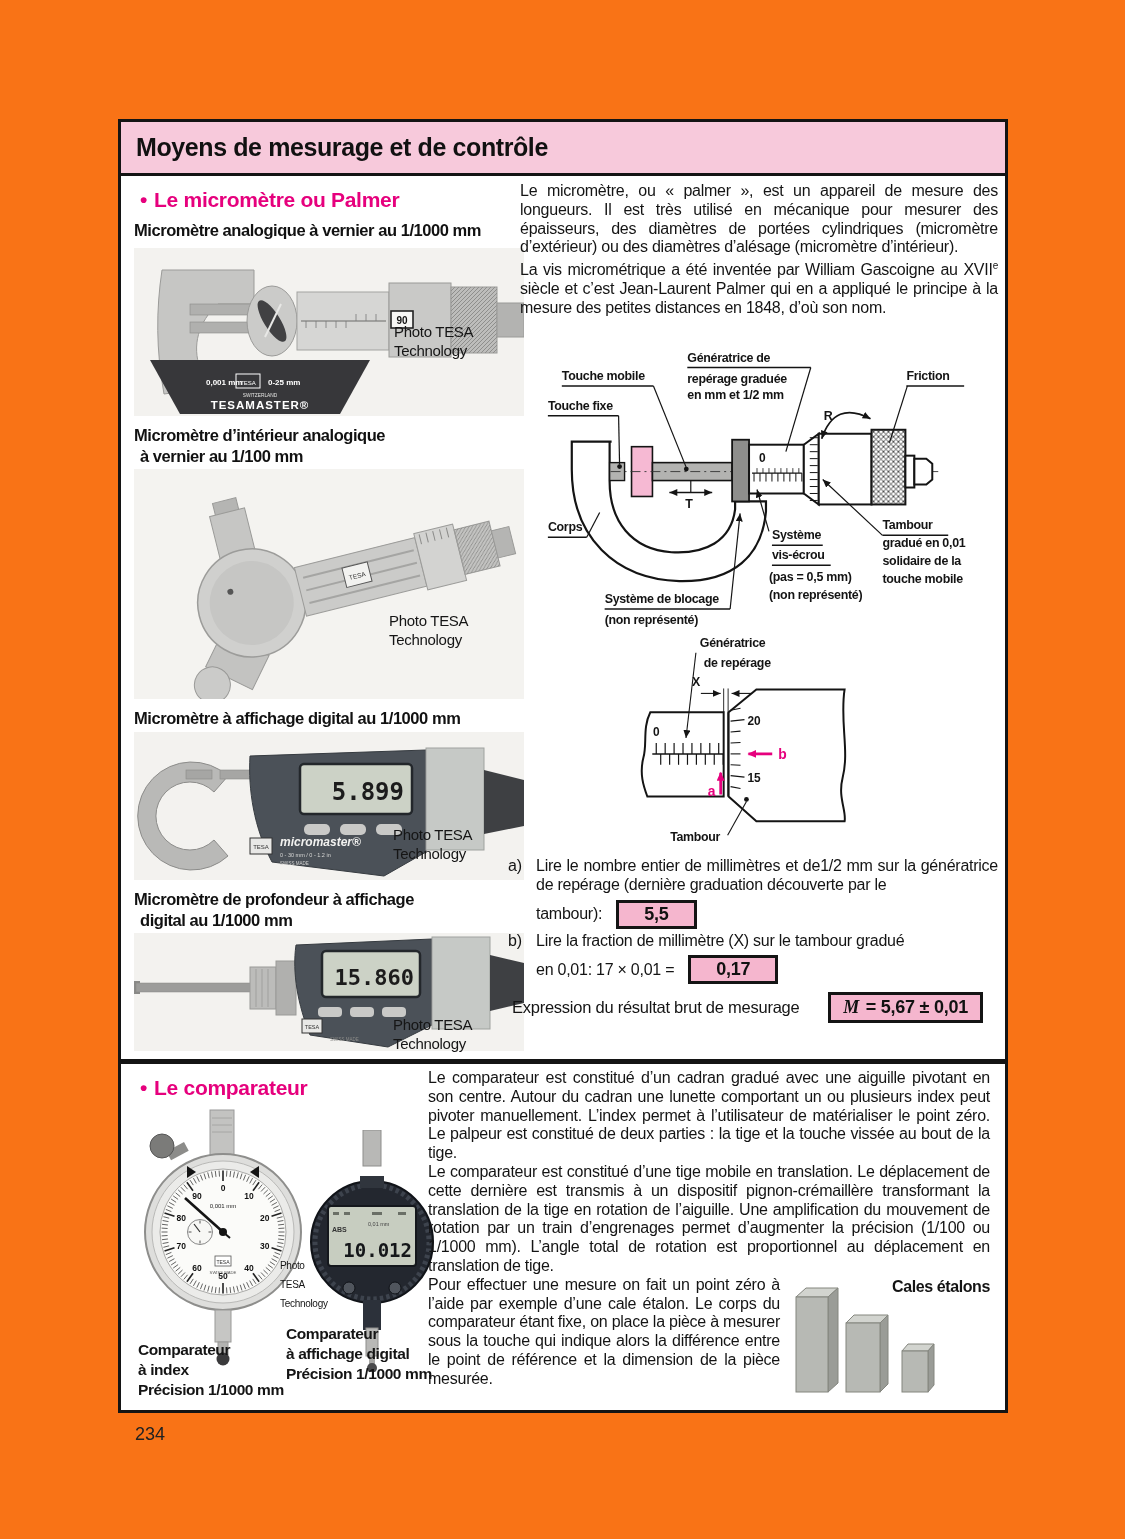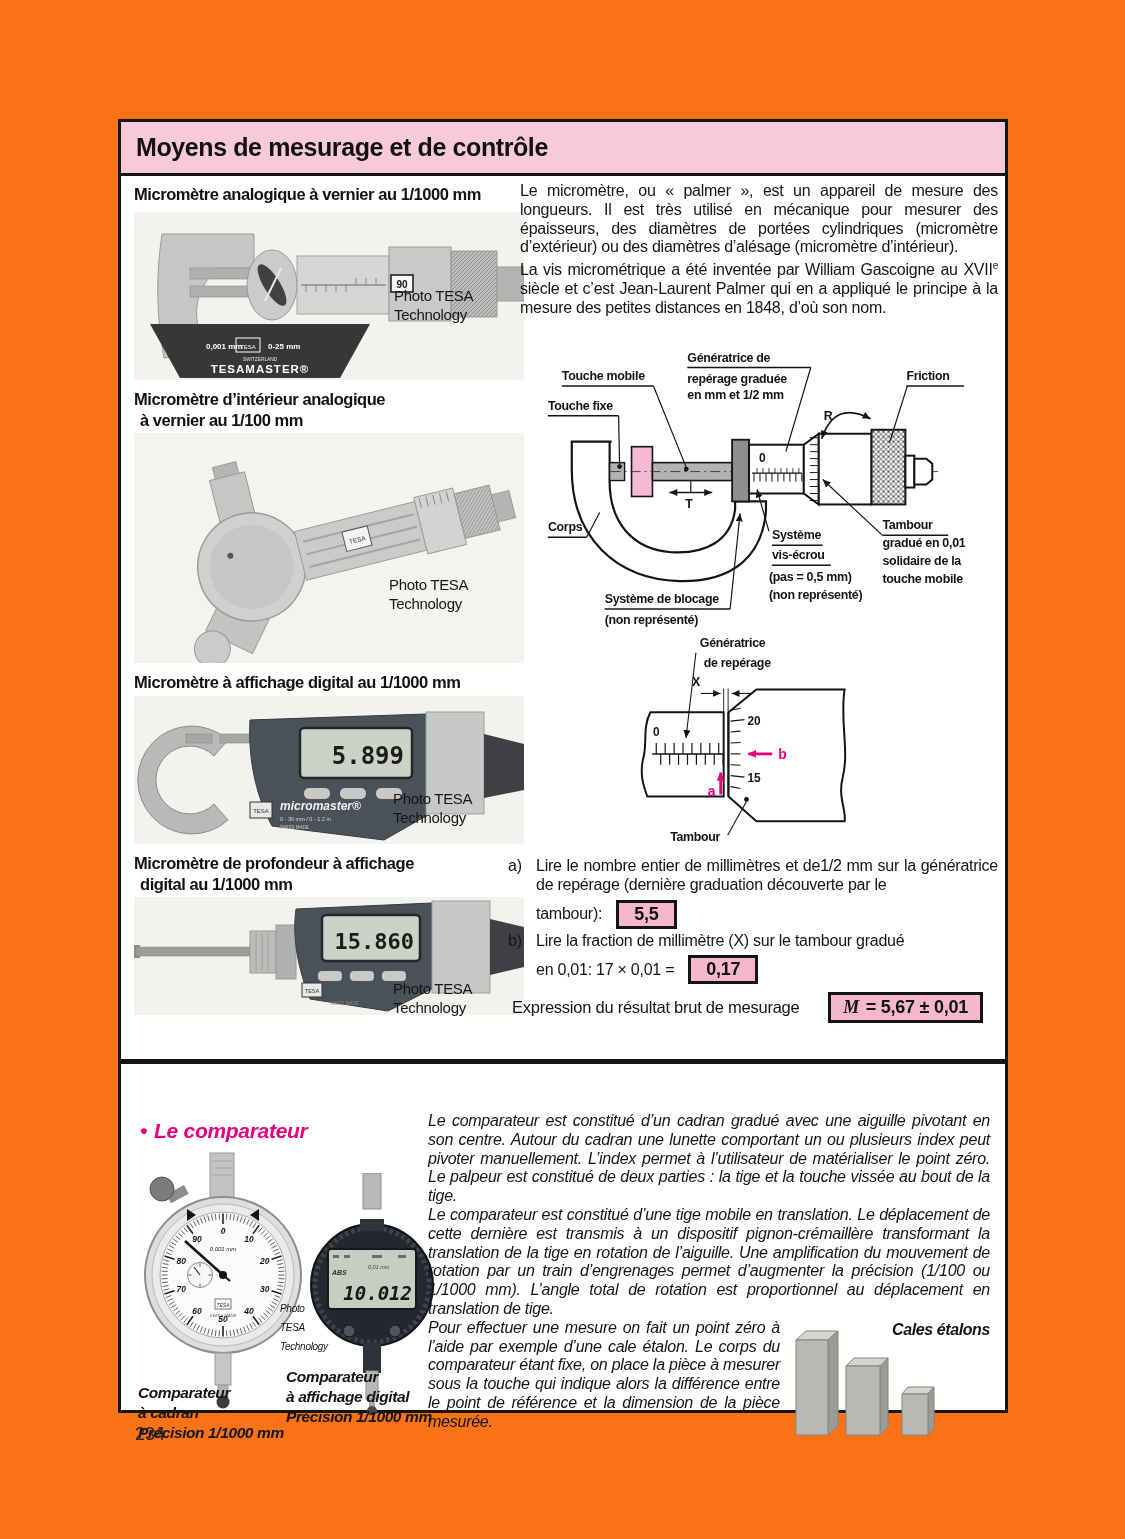--- a/index.html
+++ b/index.html
@@ -6,21 +6,21 @@
   .page{position:relative;width:1125px;height:1539px;background:#f97316;overflow:hidden;
         font-family:"Liberation Sans",sans-serif;color:#141414;}
   .content-box{position:absolute;left:118px;top:119px;width:890px;height:1294px;
         border:3px solid #141414;background:#fff;box-sizing:border-box;}
   .banner{position:absolute;top:0;left:0;right:0;height:54px;background:#f7c9db;
         border-bottom:3px solid #141414;display:flex;align-items:center;
         padding-left:15px;box-sizing:border-box;}
   .banner-title{font-size:25px;font-weight:bold;letter-spacing:-0.4px;color:#111;}
   .sec1{position:absolute;top:54px;left:0;width:100%;height:883px;}
   .hr-div{position:absolute;top:937px;left:0;width:100%;height:5px;background:#141414;}
-  .sec2{position:absolute;top:985px;left:0;width:100%;height:346px;overflow:hidden;font-style:italic;}
+  .sec2{position:absolute;top:942px;left:0;width:100%;height:346px;overflow:hidden;}
   .colL{position:absolute;left:13px;top:0;width:392px;}
   .colR{position:absolute;left:399px;top:0;width:478px;}
   .mag{margin:12px 0 0 6px;font-size:21px;font-weight:bold;color:#e6007d;letter-spacing:-0.3px;}
   .mag .blt{margin-right:7px;}
   .cap{font-weight:bold;font-size:16.5px;line-height:21px;letter-spacing:-0.45px;color:#111;}
   .cap1{margin-top:8px;}
   .capm{margin-top:9px;}
   .ph{position:relative;}
   .ph svg{display:block;}
   .credit{position:absolute;font-size:15px;line-height:19px;letter-spacing:-0.3px;color:#151515;}
@@ -31,21 +31,21 @@
   .diag1{display:block;margin-top:24px;width:478px;height:299px;}
   .diag2{display:block;margin:-14px 0 0 80px;width:398px;height:228px;}
   .dlabel{font-size:12.5px;font-weight:bold;letter-spacing:-0.3px;fill:#141414;}
   .dnum{font-size:12px;font-weight:bold;fill:#141414;}
   .step{position:relative;padding-left:28px;margin-left:-12px;margin-top:2px;
         font-size:16px;line-height:18.8px;text-align:justify;letter-spacing:-0.25px;}
   .step .lbl{position:absolute;left:0;top:0;}
   .valrow{margin:5px 0 3px 16px;display:flex;align-items:center;gap:14px;
         font-size:16px;letter-spacing:-0.25px;}
   .pinkbox{display:inline-block;background:#f5b6ce;border:3px solid #141414;
-        font-weight:bold;font-size:18px;padding:1px 15px;color:#111;}
+        font-weight:bold;font-size:18px;padding:1px 25px;color:#111;}
   .resrow{display:flex;justify-content:space-between;align-items:center;margin:8px 15px 0 -8px;
         font-size:16.5px;letter-spacing:-0.25px;}
   .resbox{background:#f5b6ce;border:3px solid #141414;font-weight:bold;font-size:18px;
         padding:2px 12px;color:#111;}
   .resbox i{font-family:"Liberation Serif",serif;font-style:italic;margin-right:2px;}
   .colL2{position:absolute;left:13px;top:0;width:300px;height:100%;}
   .colR2{position:absolute;left:307px;top:5px;width:562px;}
   .dialsvg{position:absolute;left:4px;top:44px;}
   .digisvg{position:absolute;left:168px;top:66px;}
   .credit2{position:absolute;left:146px;top:192px;width:92px;text-align:left;
@@ -65,20 +65,23 @@
 <div class="page">
   <div class="content-box">
 
     <div class="banner">
       <span class="banner-title">Moyens de mesurage et de contrôle</span>
     </div>
 
     <div class="sec1">
 
       <div class="colL">
+        <div class="mag">
+          <span class="blt">•</span><span>Le micromètre ou Palmer</span>
+        </div>
         <div class="cap cap1">Micromètre analogique à vernier au 1/1000 mm</div>
 
         <div class="ph" style="margin-top:7px;">
           <svg width="390" height="168" viewBox="0 0 390 168">
             <defs>
                 <pattern id="kn1" width="4" height="4" patternUnits="userSpaceOnUse">
                   <path d="M0,4 L4,0" stroke="#8e8e8c" stroke-width="1"></path>
                 </pattern>
               </defs>
             <rect x="0" y="0" width="390" height="168" fill="#f3f2ef"></rect>
@@ -602,21 +605,21 @@
           <circle cx="70" cy="238" r="5" fill="#4a4a4c"></circle>
         </svg>
 
         <div class="credit2">
           <div>Photo</div>
           <div>TESA</div>
           <div>Technology</div>
         </div>
         <div class="capDial">
           <div>Comparateur</div>
-          <div>à cadran</div>
+          <div>à index</div>
           <div>Précision 1/1000 mm</div>
         </div>
         <div class="capDigi">
           <div>Comparateur</div>
           <div>à affichage digital</div>
           <div>Précision 1/1000 mm</div>
         </div>
       </div>
 
       <div class="colR2 bodytxt">

